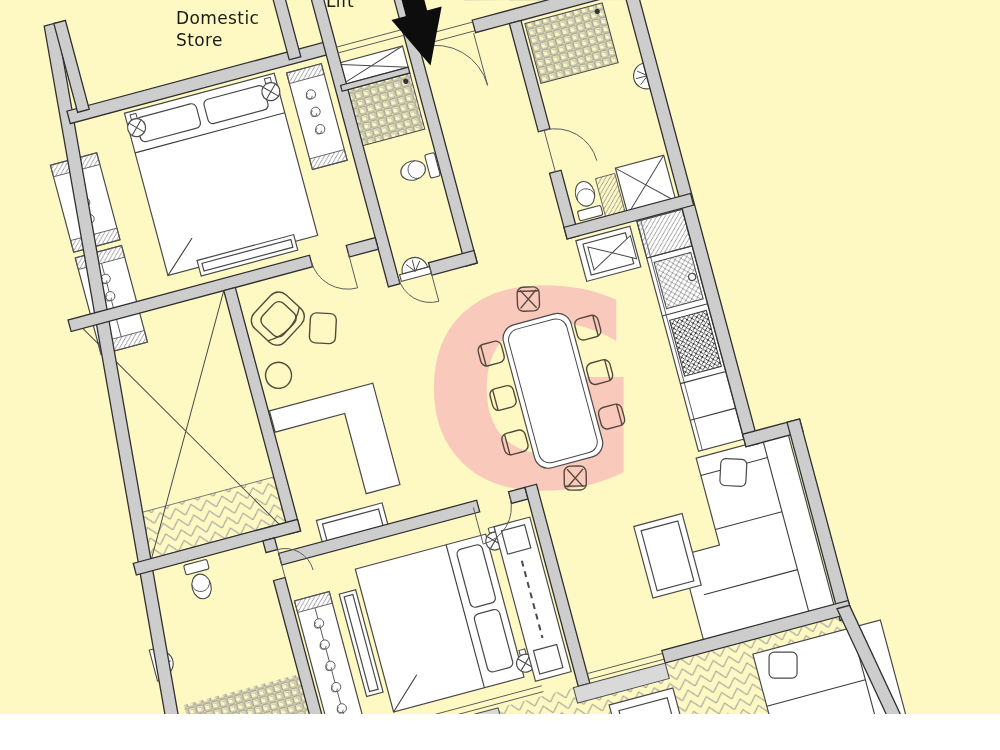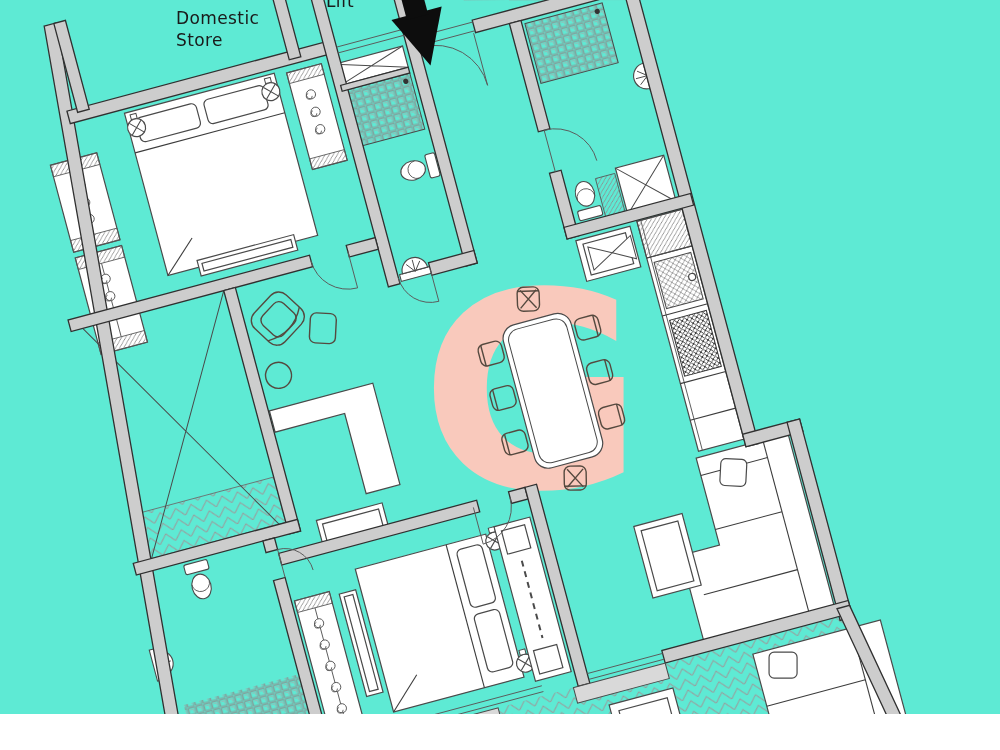--- a/index.html
+++ b/index.html
@@ -1,16 +1,16 @@
 <!DOCTYPE html>
 <html><head>
 <meta charset="utf-8">
 <style>
   html,body{margin:0;padding:0;background:#fff;}
-  #stage{position:relative;width:1000px;height:714px;overflow:hidden;background:#5eead4;
+  #stage{position:relative;width:1000px;height:714px;overflow:hidden;background:#fef9c3;
          font-family:"DejaVu Sans", sans-serif;}
   #plan-svg{position:absolute;left:0;top:0;}
   .wall{fill:#cdcdcd;stroke:#303030;stroke-width:1.3;}
   .slab{fill:#d9d9d9;stroke:#4a4a4a;stroke-width:1;}
   .fur{fill:#ffffff;stroke:#4a4a4a;stroke-width:1.2;}
   .furo{fill:none;stroke:#55493f;stroke-width:1.4;}
   .ln{fill:none;stroke:#3c3c3c;stroke-width:1.1;}
   .thin{fill:none;stroke:#5a5a5a;stroke-width:0.9;}
   .xln{fill:none;stroke:#4a4a4a;stroke-width:1;}
   .lbl{position:absolute;color:#1a1a1a;font-size:17px;line-height:22px;letter-spacing:.4px;}

